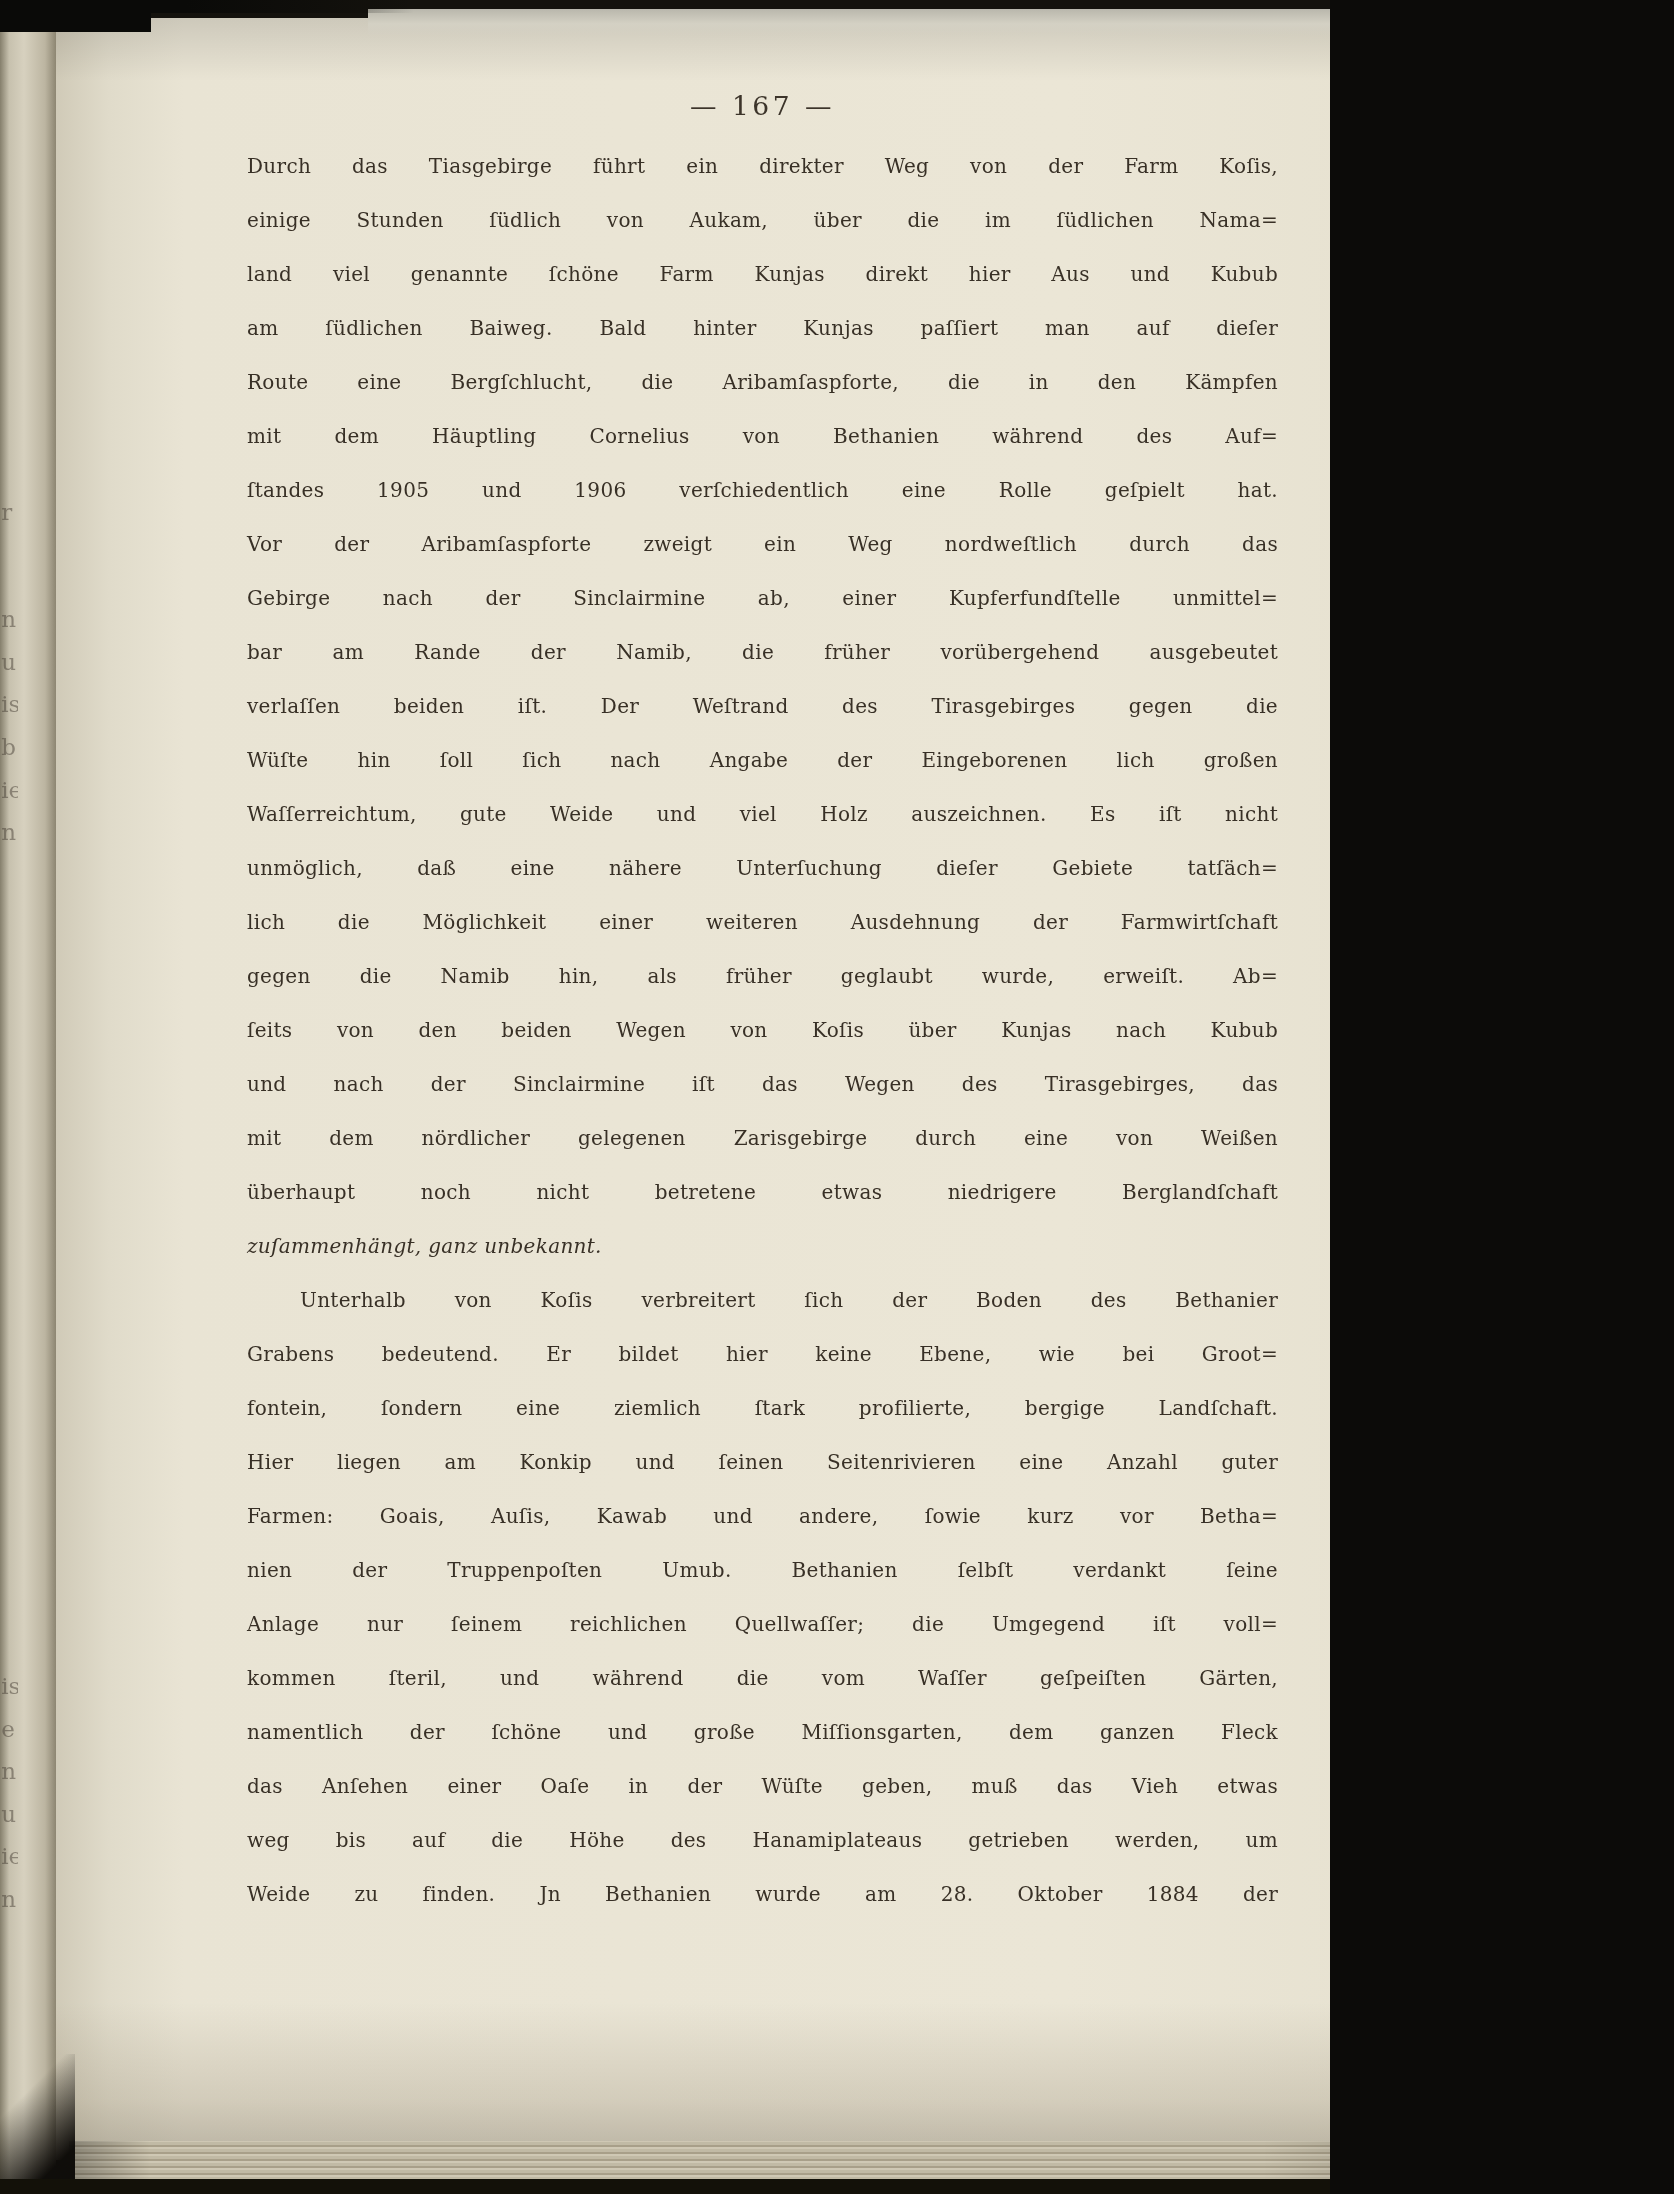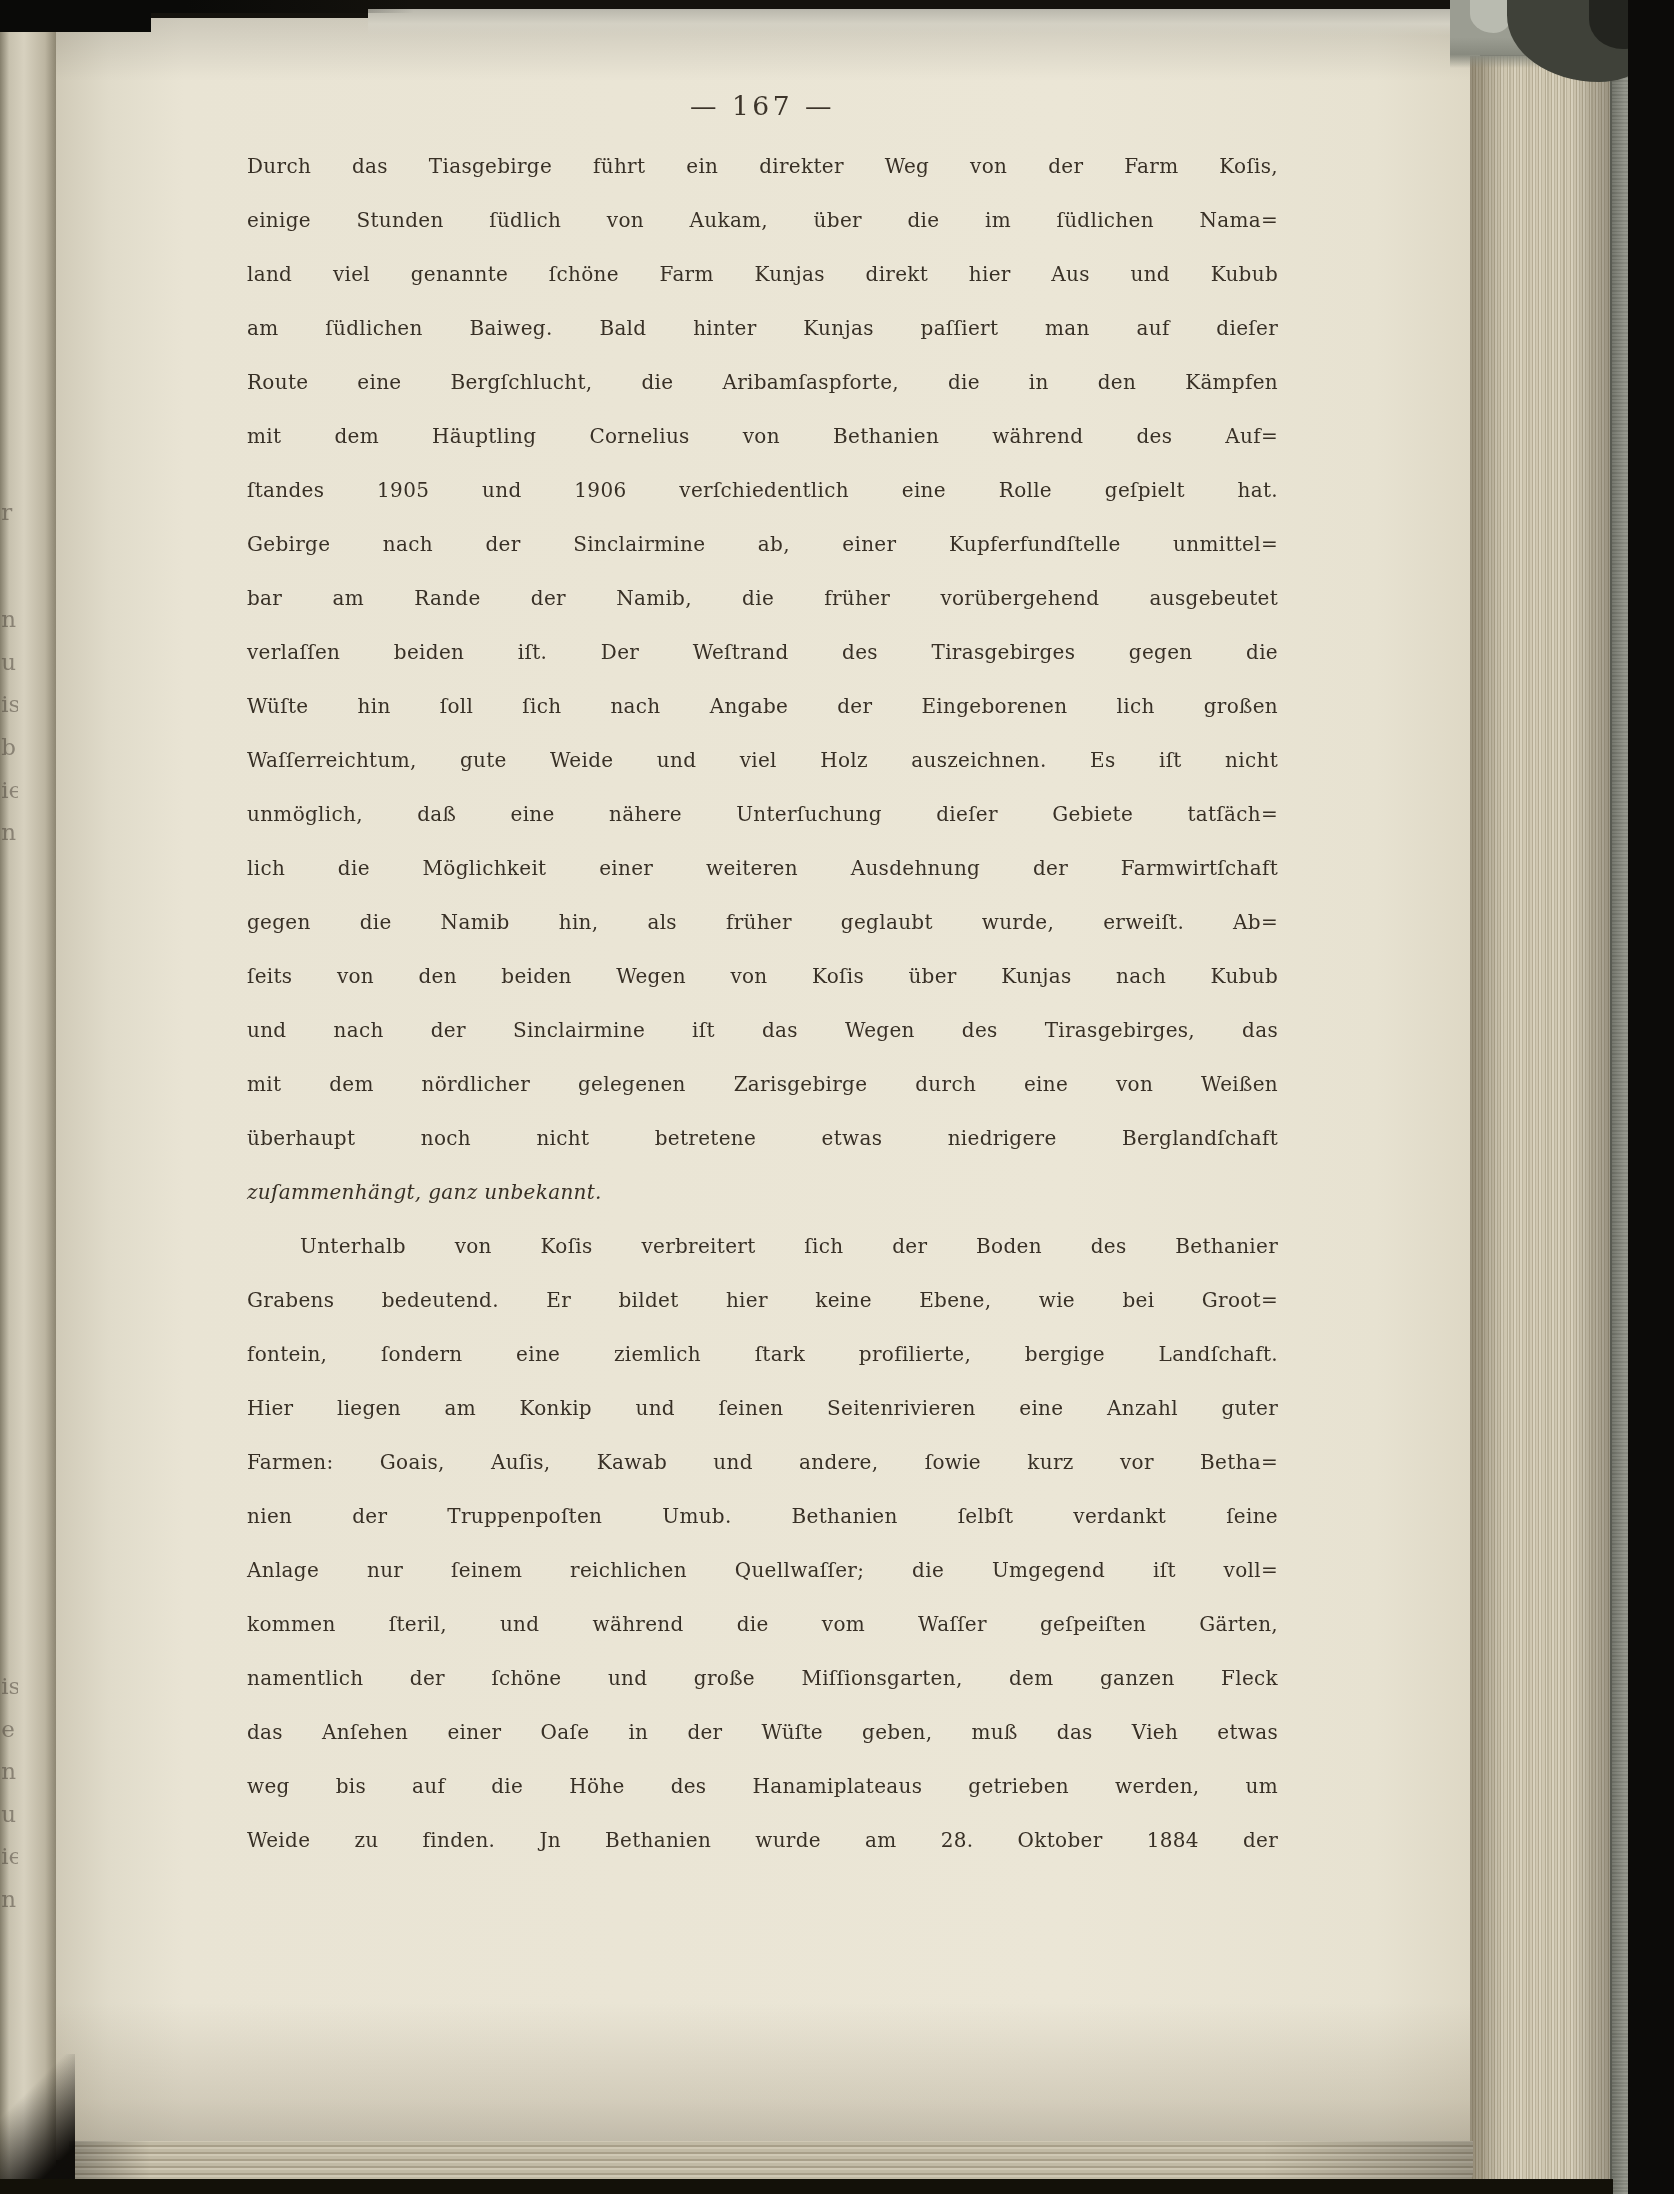--- a/index.html
+++ b/index.html
@@ -1,18 +1,18 @@
 <!DOCTYPE html>
 <html style="font-size:9.2px"><head>
 <meta charset="utf-8">
 <style>
   * { margin:0; padding:0; box-sizing:border-box; }
   html, body { background:#0c0b09; }
   .photo {
-    position:relative; width:1628px; height:2194px; overflow:hidden;
+    position:relative; width:1330px; height:2194px; overflow:hidden;
     background:#14120d;
     font-family:"DejaVu Serif","Liberation Serif",serif;
   }
   
   .page {
     position:absolute; left:0; top:18.4px; width:1480px; height:2142px;
     background:
       linear-gradient(180deg, rgba(0,0,0,.12) 0, rgba(0,0,0,0) 63px, rgba(0,0,0,0) 1985px, rgba(90,75,50,.16) 2083px, rgba(55,45,28,.28) 100%),
       linear-gradient(90deg, #a79f8a 0, #cdc7b4 46px, #e0dbca 109px, #e9e4d4 184px, #ebe6d6 72%, #e7e2d1 93%, #ddd7c4 100%);
   }
@@ -93,20 +93,21 @@
       <div class="pagenum">— 167 —</div>
 
       <div class="para p1">
         <div class="line">Durch das Tiasgebirge führt ein direkter Weg von der Farm Koſis,</div>
         <div class="line">einige Stunden ſüdlich von Aukam, über die im ſüdlichen Nama=</div>
         <div class="line">land viel genannte ſchöne Farm Kunjas direkt hier Aus und Kubub</div>
         <div class="line">am ſüdlichen Baiweg. Bald hinter Kunjas paſſiert man auf dieſer</div>
         <div class="line">Route eine Bergſchlucht, die Aribamſaspforte, die in den Kämpfen</div>
         <div class="line">mit dem Häuptling Cornelius von Bethanien während des Auf=</div>
         <div class="line">ſtandes 1905 und 1906 verſchiedentlich eine Rolle geſpielt hat.</div>
+        <div class="line">Vor der Aribamſaspforte zweigt ein Weg nordweſtlich durch das</div>
         <div class="line">Gebirge nach der Sinclairmine ab, einer Kupferfundſtelle unmittel=</div>
         <div class="line">bar am Rande der Namib, die früher vorübergehend ausgebeutet</div>
         <div class="line">verlaſſen beiden iſt. Der Weſtrand des Tirasgebirges gegen die</div>
         <div class="line">Wüſte hin ſoll ſich nach Angabe der Eingeborenen lich großen</div>
         <div class="line">Waſſerreichtum, gute Weide und viel Holz auszeichnen. Es iſt nicht</div>
         <div class="line">unmöglich, daß eine nähere Unterſuchung dieſer Gebiete tatſäch=</div>
         <div class="line">lich die Möglichkeit einer weiteren Ausdehnung der Farmwirtſchaft</div>
         <div class="line">gegen die Namib hin, als früher geglaubt wurde, erweiſt. Ab=</div>
         <div class="line">ſeits von den beiden Wegen von Koſis über Kunjas nach Kubub</div>
         <div class="line">und nach der Sinclairmine iſt das Wegen des Tirasgebirges, das</div>

